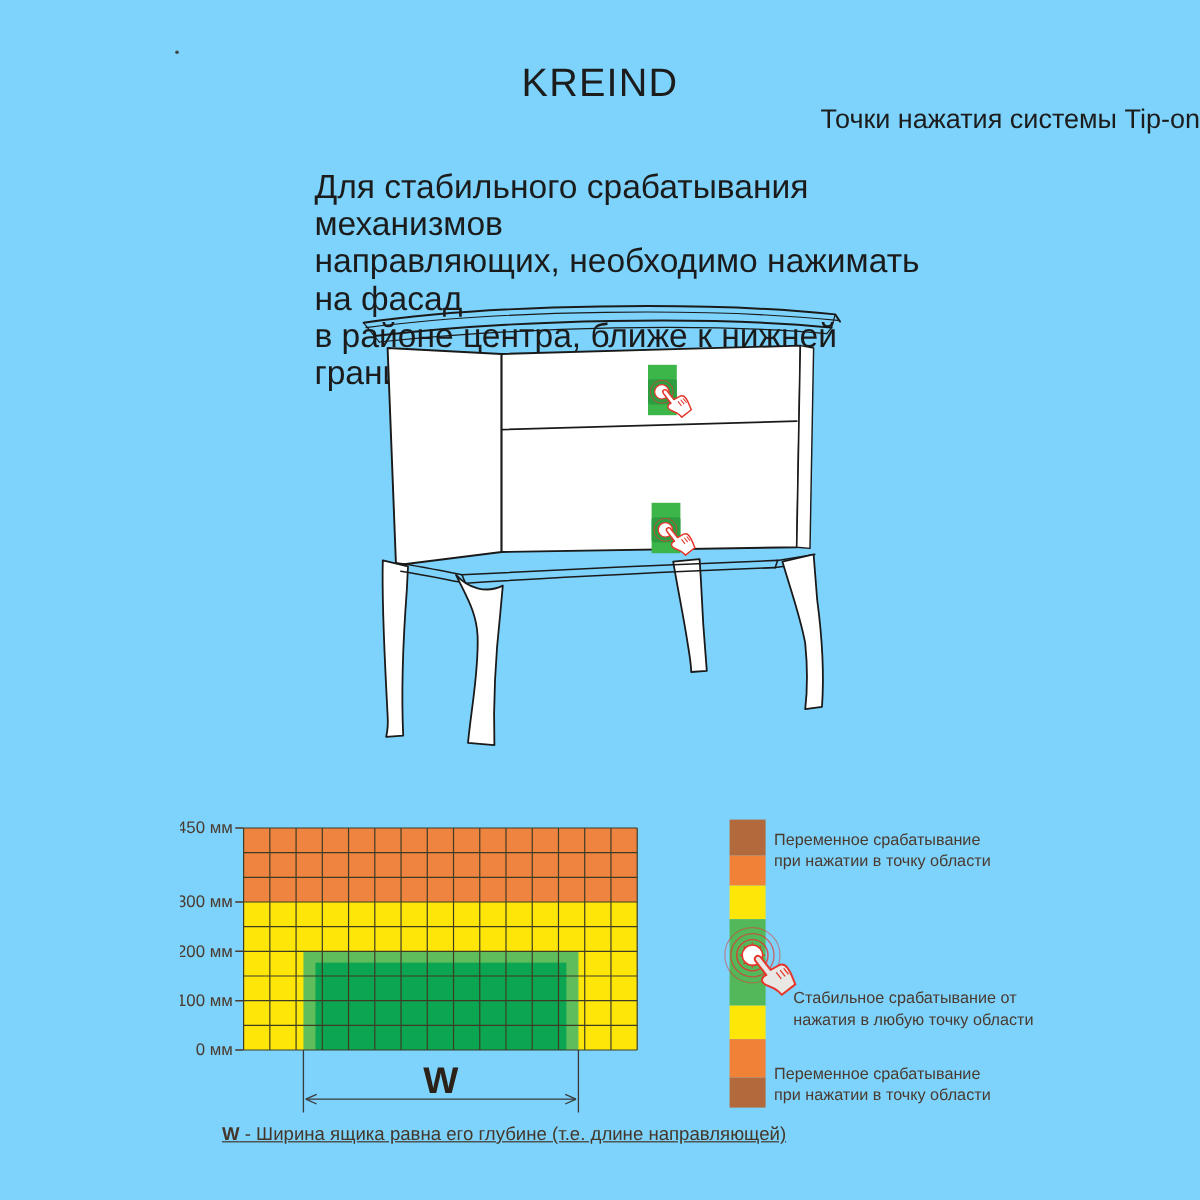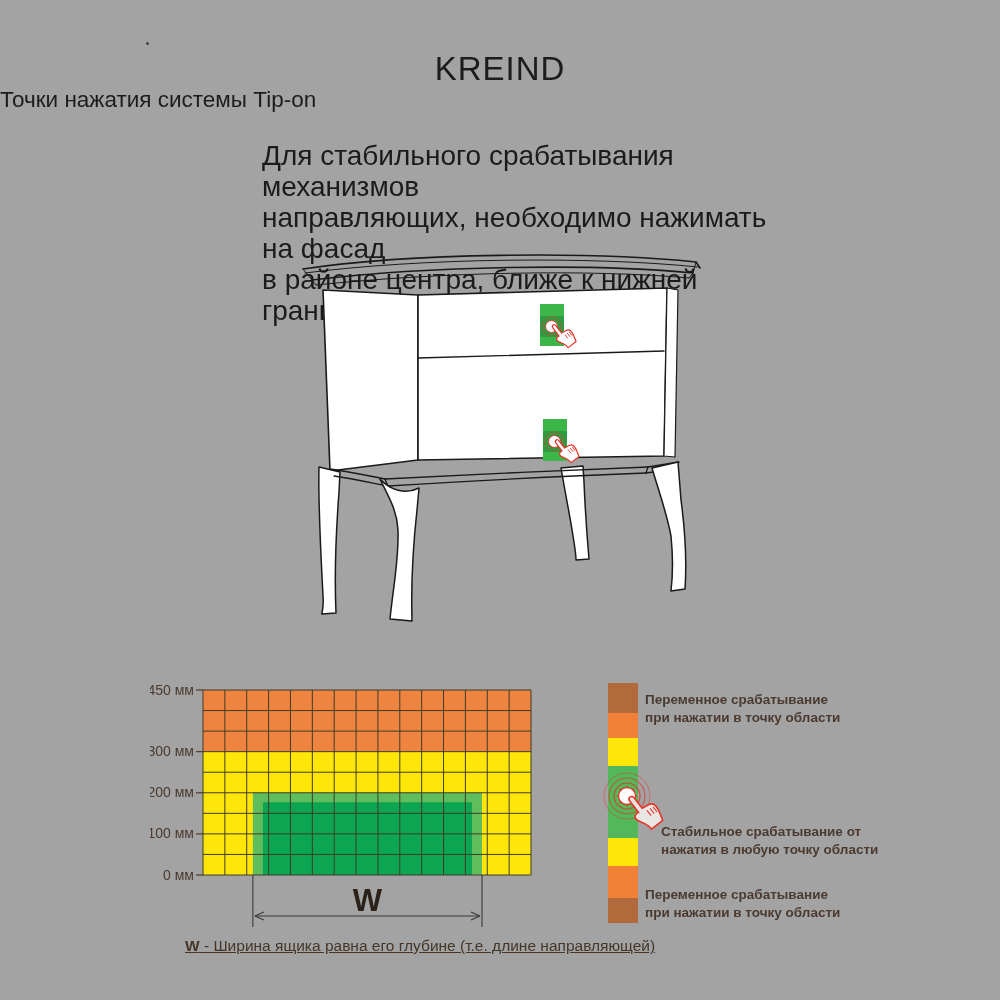--- a/index.html
+++ b/index.html
@@ -1,30 +1,30 @@
 <!DOCTYPE html>
 <html><head>
 <meta charset="utf-8">
 <style>
   html,body{margin:0;padding:0;background:#fff;}
-  .page{position:relative;width:1000px;height:1000px;background:#a3a3a3;overflow:hidden;
+  .page{position:relative;width:1000px;height:1000px;background:#7dd3fc;overflow:hidden;
         font-family:"Liberation Sans", sans-serif;color:#1d1d1d;}
   .stray-dot{position:absolute;left:146px;top:42px;width:3px;height:3px;background:#444;border-radius:50%;}
   .brand{position:absolute;left:0;top:50px;width:1000px;text-align:center;
          font-size:33px;letter-spacing:1px;color:#1c1c1c;}
-  .subtitle{position:absolute;left:0;top:87px;width:1000px;text-align:left;
+  .subtitle{position:absolute;left:0;top:87px;width:1000px;text-align:right;
             font-size:22.5px;color:#1c1c1c;}
   .intro{position:absolute;left:262px;top:140px;width:520px;font-size:28px;line-height:31px;
          color:#1b1b1b;white-space:pre-line;}
   .cabinet-svg{position:absolute;left:290px;top:248px;}
   .chart-svg{position:absolute;left:150px;top:675px;}
   .caption{position:absolute;left:185px;top:937px;font-size:15.5px;color:#443629;text-decoration:underline;}
   .caption b{font-weight:700;}
   .legend-bar{position:absolute;left:608px;top:683px;width:30px;height:240px;display:flex;flex-direction:column;}
-  .legend-note{position:absolute;font-size:13.5px;line-height:18px;color:#4a3a2f;white-space:pre-line;font-weight:bold;}
+  .legend-note{position:absolute;font-size:13.5px;line-height:18px;color:#4a3a2f;white-space:pre-line;}
   .note-top{left:645px;top:691px;}
   .note-mid{left:661px;top:792px;margin-top:31px;}
   .note-bottom{left:645px;top:886px;}
   .legend-hand{position:absolute;left:593px;top:763px;}
   svg text{font-family:"Liberation Sans", sans-serif;}
 </style>
 </head>
 <body>
 
 <div class="page">

